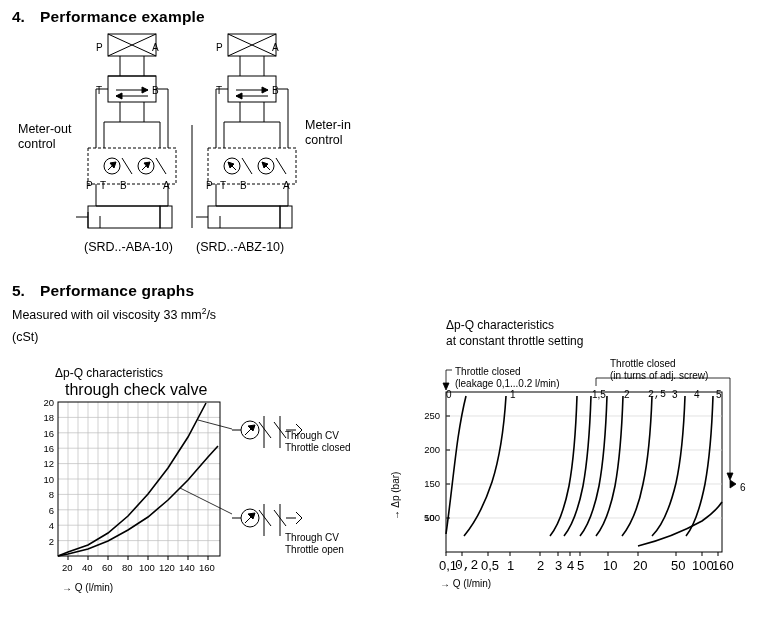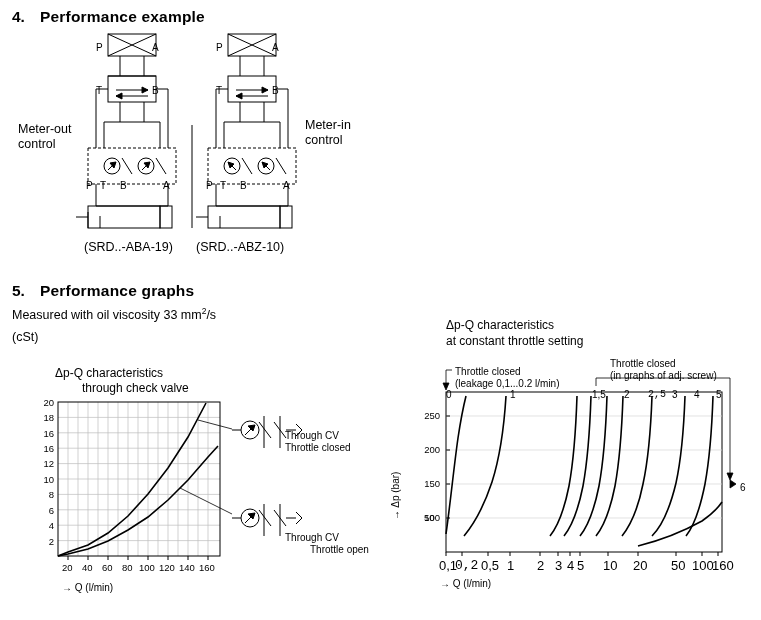--- a/index.html
+++ b/index.html
@@ -137,33 +137,33 @@
 <div class="abs tiny" style="left:206px;top:180px;">P</div>
 <div class="abs tiny" style="left:220px;top:180px;">T</div>
 <div class="abs tiny" style="left:240px;top:180px;">B</div>
 <div class="abs tiny" style="left:283px;top:180px;">A</div>
 
 <div class="abs body-text" style="left:18px;top:122px;">Meter-out</div>
 <div class="abs body-text" style="left:18px;top:137px;">control</div>
 <div class="abs body-text" style="left:305px;top:118px;text-align:center;">Meter-in</div>
 <div class="abs body-text" style="left:305px;top:133px;">control</div>
 
-<div class="abs body-text" style="left:84px;top:240px;">(SRD..-ABA-19)</div>
+<div class="abs body-text" style="left:84px;top:240px;">(SRD..-ABA-10)</div>
 <div class="abs body-text" style="left:196px;top:240px;">(SRD..-ABZ-10)</div>
 
 <div class="abs sec-num" style="left:12px;top:282px;">5.</div>
 <div class="abs sec-title" style="left:40px;top:282px;">Performance graphs</div>
 
 <div class="abs body-text" style="left:12px;top:306px;">
   <span>Measured with oil viscosity 33 mm</span><sup>2</sup><span>/s</span>
 </div>
 <div class="abs body-text" style="left:12px;top:316px;margin-top:14px;">(cSt)</div>
 
 <div class="abs small" style="left:55px;top:366px;font-size:12px;">Δp-Q characteristics</div>
-<div class="abs small" style="left:82px;top:381px;font-size:12px;">through check valve</div>
+<div class="abs small" style="left:65px;top:381px;font-size:16px;">through check valve</div>
 
 <div class="abs" style="left:20px;top:396px;width:340px;height:190px;">
   <svg width="340" height="190" viewBox="0 0 340 190">
 
     <g stroke="#bdbdbd" stroke-width="0.7">
 
       <line x1="48" y1="6" x2="48" y2="160"></line>
       <line x1="58" y1="6" x2="58" y2="160"></line>
       <line x1="68" y1="6" x2="68" y2="160"></line>
       <line x1="78" y1="6" x2="78" y2="160"></line>
@@ -266,29 +266,29 @@
       <line x1="56" y1="108" x2="66" y2="108"></line>
       <line x1="66" y1="102" x2="72" y2="108"></line>
       <line x1="66" y1="114" x2="72" y2="108"></line>
     </g>
   </svg>
 </div>
 
 <div class="abs tiny" style="left:285px;top:430px;">Through CV</div>
 <div class="abs tiny" style="left:285px;top:442px;">Throttle closed</div>
 <div class="abs tiny" style="left:285px;top:532px;">Through CV</div>
-<div class="abs tiny" style="left:285px;top:544px;margin-left:25px;">Throttle open</div>
+<div class="abs tiny" style="left:285px;top:544px;">Throttle open</div>
 
 <div class="abs" style="left:446px;top:318px;font-size:12px;">Δp-Q characteristics</div>
 <div class="abs" style="left:446px;top:334px;font-size:12px;">at constant throttle setting</div>
 
 <div class="abs tiny" style="left:455px;top:366px;">Throttle closed</div>
 <div class="abs tiny" style="left:455px;top:378px;">(leakage 0,1...0.2 l/min)</div>
 <div class="abs tiny" style="left:610px;top:358px;">Throttle closed</div>
-<div class="abs tiny" style="left:610px;top:370px;">(in graphs of adj. screw)</div>
+<div class="abs tiny" style="left:610px;top:370px;">(in turns of adj. screw)</div>
 
 <div class="abs tiny" style="left:446px;top:389px;">0</div>
 <div class="abs tiny" style="left:510px;top:389px;">1</div>
 <div class="abs tiny" style="left:592px;top:389px;">1,5</div>
 <div class="abs tiny" style="left:624px;top:389px;">2</div>
 <div class="abs tiny" style="left:648px;top:389px;font-family:Liberation Mono, monospace;">2,5</div>
 <div class="abs tiny" style="left:672px;top:389px;">3</div>
 <div class="abs tiny" style="left:694px;top:389px;">4</div>
 <div class="abs tiny" style="left:716px;top:389px;">5</div>
 <div class="abs tiny" style="left:740px;top:482px;">6</div>

